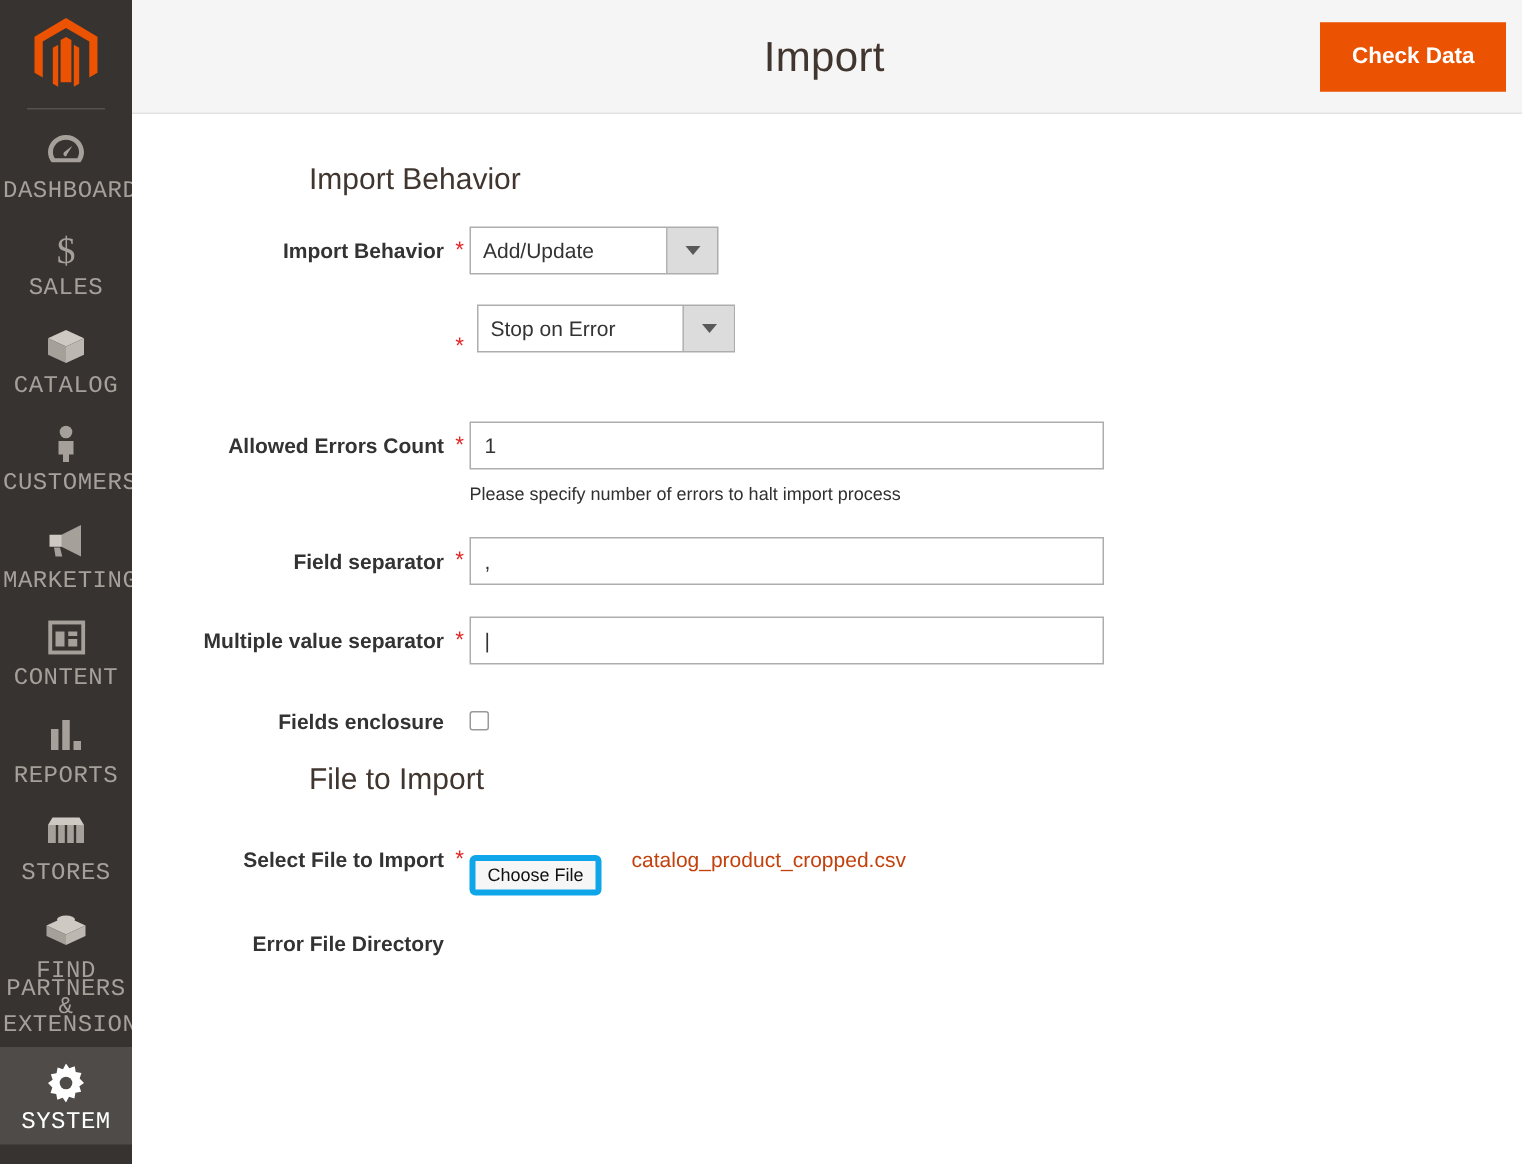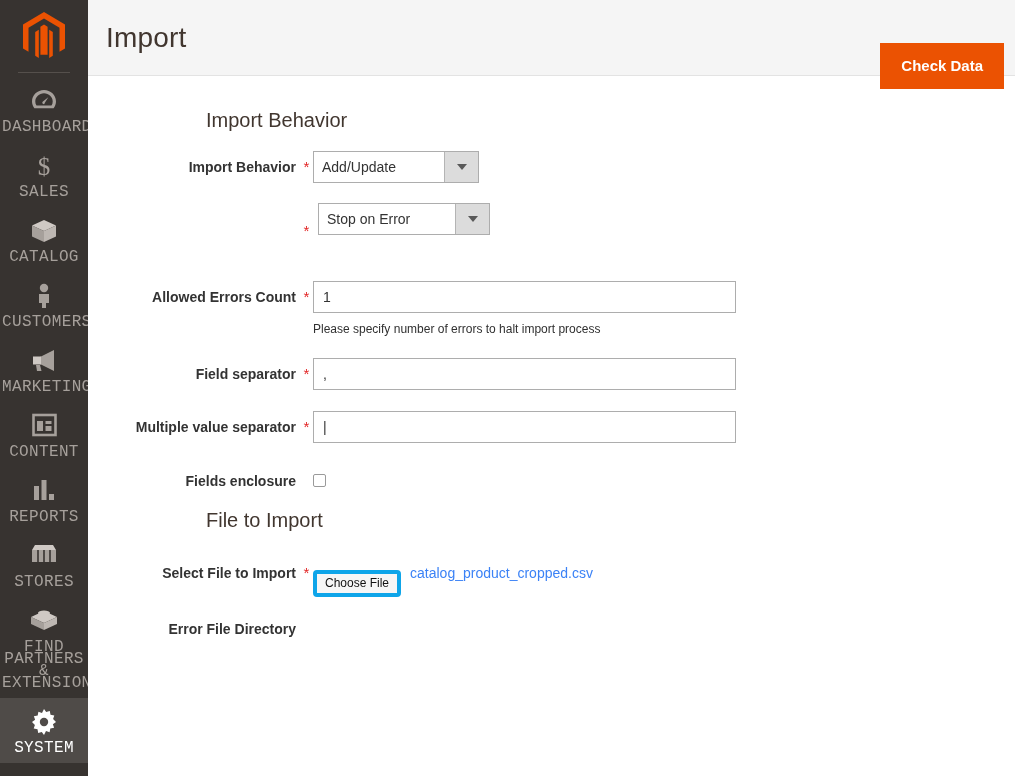--- a/index.html
+++ b/index.html
@@ -63,20 +63,21 @@
     overflow: hidden;
   }
   .page-header {
     height: 76px;
     background: #f5f5f5;
     border-bottom: 1px solid #e3e3e3;
     display: flex;
     align-items: center;
     padding: 0 22px 0 18px;
     position: relative;
+    justify-content: center;
   }
   .page-title {
     font-size: 28px;
     font-weight: 400;
     color: #41362f;
     letter-spacing: .2px;
   }
   .btn-primary {
     position: absolute;
     right: 11px; top: 15px;
@@ -84,21 +85,20 @@
     color: #ffffff;
     border: 1px solid #eb5202;
     font-size: 15px;
     font-weight: bold;
     padding: 0 20px;
     height: 46px;
     line-height: 44px;
     cursor: pointer;
     border-radius: 0;
     font-family: "Liberation Sans", sans-serif;
-    margin-top: 28px;
   }
 
   .content { padding: 0 0 0 0; }
 
   .section-title {
     font-size: 20px;
     color: #41362f;
     font-weight: 400;
     padding-left: 118px;
     margin: 0;
@@ -215,22 +215,22 @@
     font-size: 12px;
     color: #111;
     padding: 2px 8px 3px 8px;
     line-height: 14px;
     cursor: pointer;
     font-family: "Liberation Sans", sans-serif;
     margin-top: 20px;
   }
   .filename {
     font-size: 14px;
-    color: #3b82f6;
-    margin-left: 9px;
+    color: #c2410c;
+    margin-left: 20px;
     white-space: nowrap;
   }
 </style>
 </head>
 <body>
 
 <div id="app">
 
   <nav class="sidebar">
 

